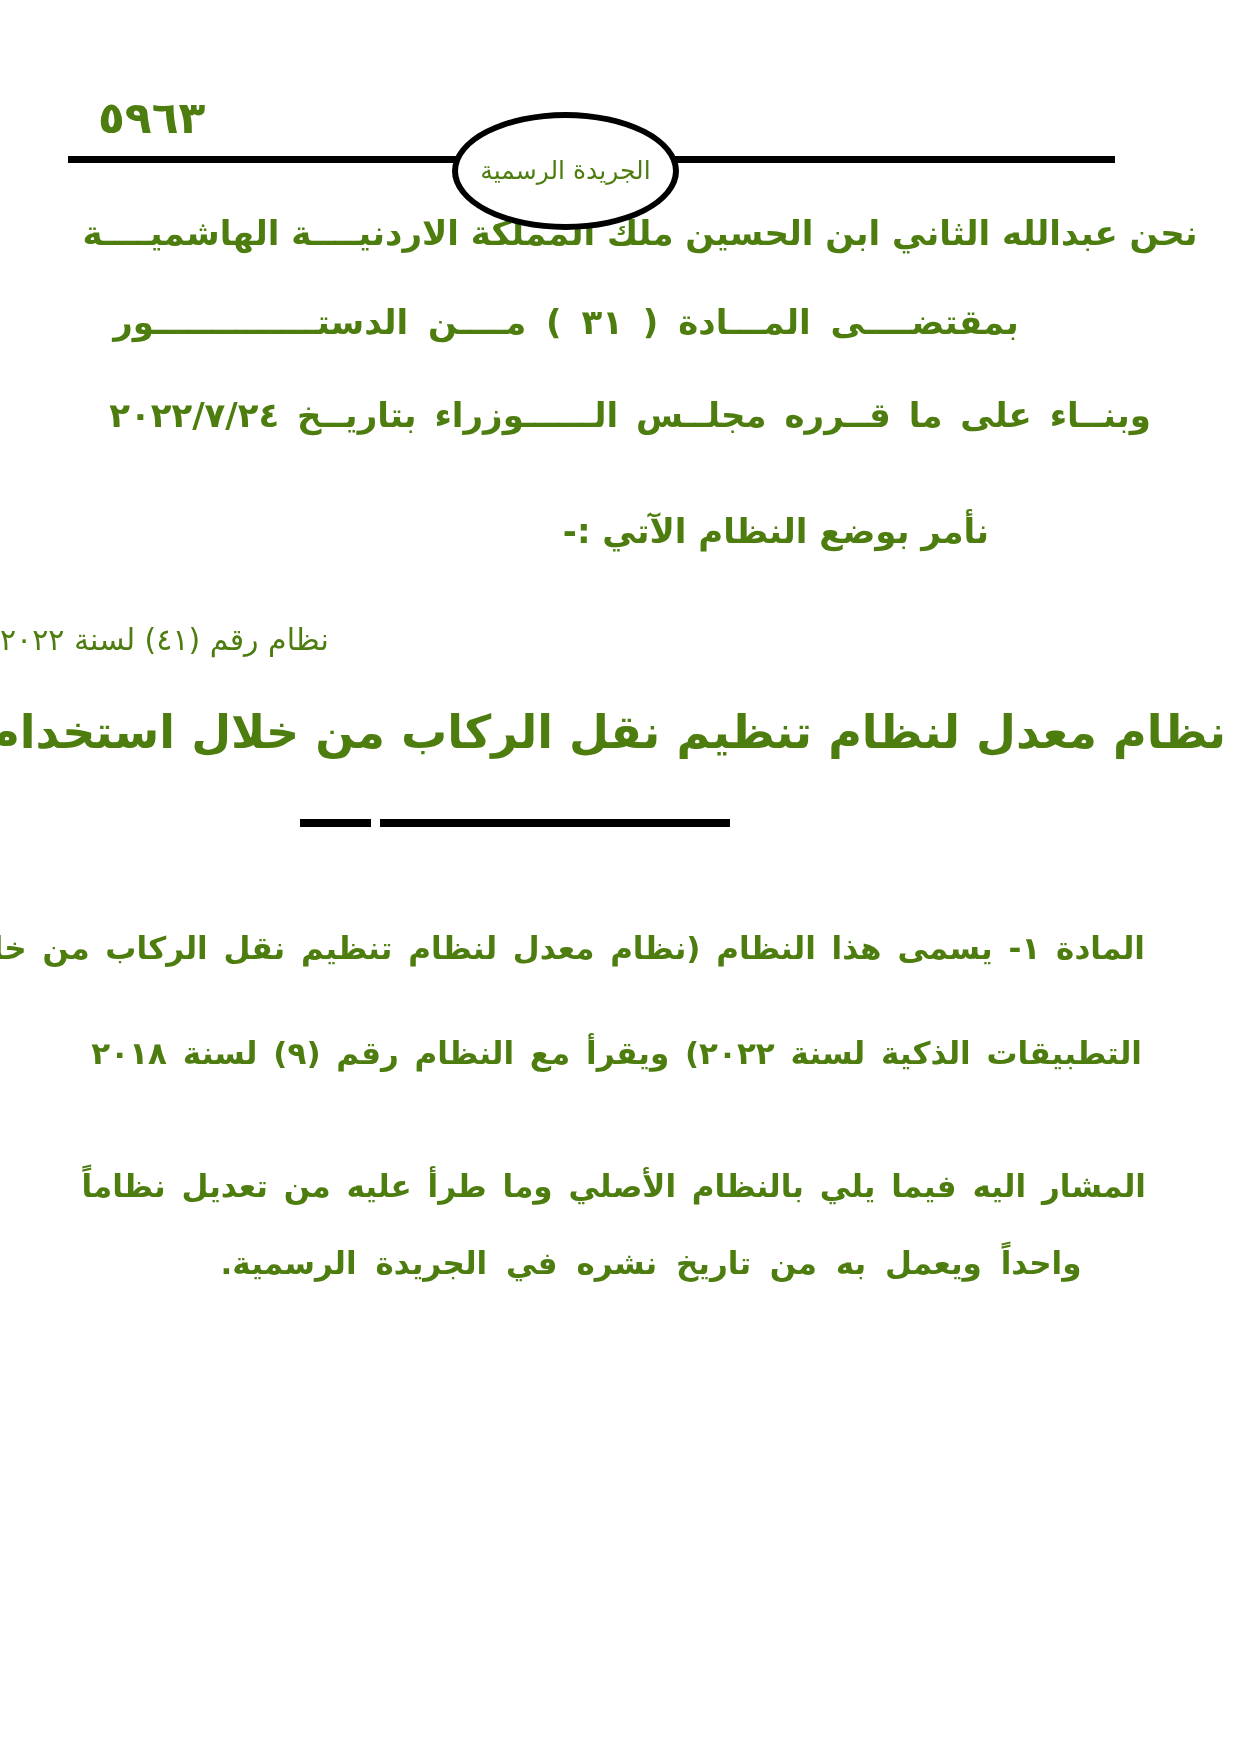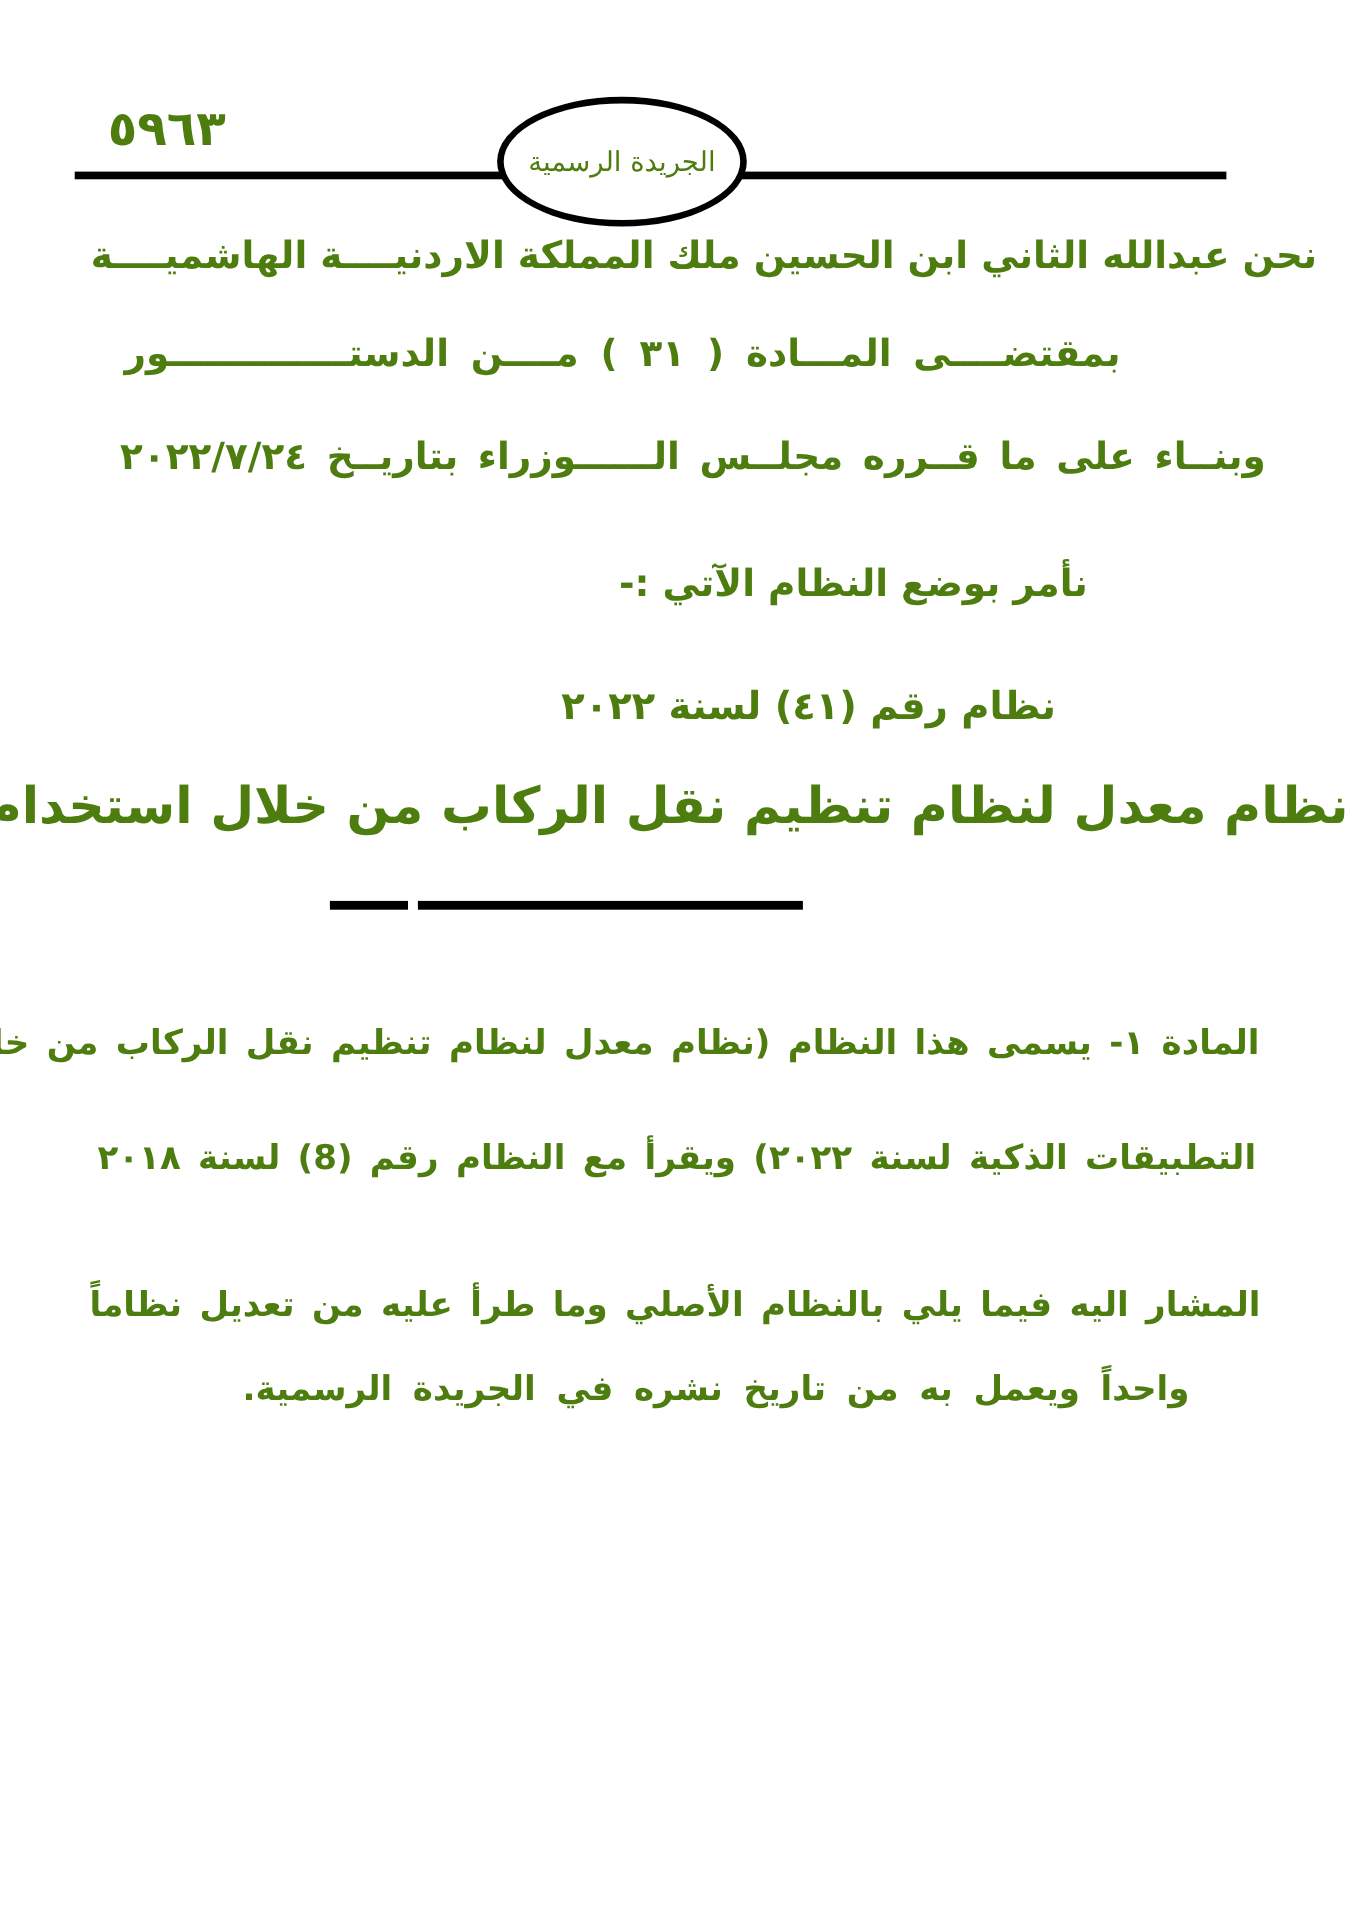--- a/index.html
+++ b/index.html
@@ -26,21 +26,21 @@
     font-weight: bold;
     direction: ltr;
     letter-spacing: 2px;
   }
   .header-rule {
     left: 68px; top: 156px;
     width: 1047px; height: 7px;
     background: #000000;
   }
   .banner-oval {
-    left: 452px; top: 88px;
+    left: 452px; top: 112px;
     width: 215px; height: 106px;
     background: #ffffff;
     border: 6px solid #000000;
     border-radius: 50%;
     z-index: 2;
     display: flex;
     align-items: center;
     justify-content: center;
   }
   .banner-oval .banner-text {
@@ -50,21 +50,21 @@
   }
 
   
   .line { font-weight: bold; font-size: 34px; }
   .royal-line        { left: 0;   top: 211px; width: 1200px; text-align: center; margin-left: 40px; }
   .constitution-line { left: 0;   top: 300px; width: 1084px; text-align: center; word-spacing: 8px; margin-left: 24px; }
   .cabinet-line      { left: 10px; top: 393px; width: 1240px; text-align: center; word-spacing: 6px; }
   .order-line        { right: 252px; top: 509px; text-align: left; }
 
   
-  .reg-title    { left: 0; top: 620px; width: 960px;  text-align: right; font-size: 35px; font-weight: bold; }
+  .reg-title    { left: 0; top: 620px; width: 960px;  text-align: left; font-size: 30px; font-weight: normal; }
   .reg-subtitle { left: 0; top: 701px; width: 1226px; text-align: center; font-size: 46px; font-weight: bold; }
 
   
   .separator {
     left: 300px; top: 819px;
     width: 430px; height: 8px;
     display: flex;
     gap: 9px;
   }
   .separator .seg-long  { width: 350px; height: 8px; background: #000000; }
@@ -102,19 +102,19 @@
 
   <div class="abs reg-subtitle">نظام معدل لنظام تنظيم نقل الركاب من خلال استخدام التطبيقات الذكية</div>
 
   <div class="abs separator">
     <div class="seg-long"></div>
     <div class="seg-short"></div>
   </div>
 
   <div class="abs para p1">المادة ١- يسمى هذا النظام (نظام معدل لنظام تنظيم نقل الركاب من خلال استخدام</div>
 
-  <div class="abs para p2">التطبيقات الذكية لسنة ٢٠٢٢) ويقرأ مع النظام رقم (8) لسنة ٢٠١٨</div>
+  <div class="abs para p2">التطبيقات الذكية لسنة ٢٠٢٢) ويقرأ مع النظام رقم (٩) لسنة ٢٠١٨</div>
 
   <div class="abs para p3">المشار اليه فيما يلي بالنظام الأصلي وما طرأ عليه من تعديل نظاماً</div>
 
   <div class="abs para p4">واحداً ويعمل به من تاريخ نشره في الجريدة الرسمية.</div>
 
 </div>
 
 </body></html>

